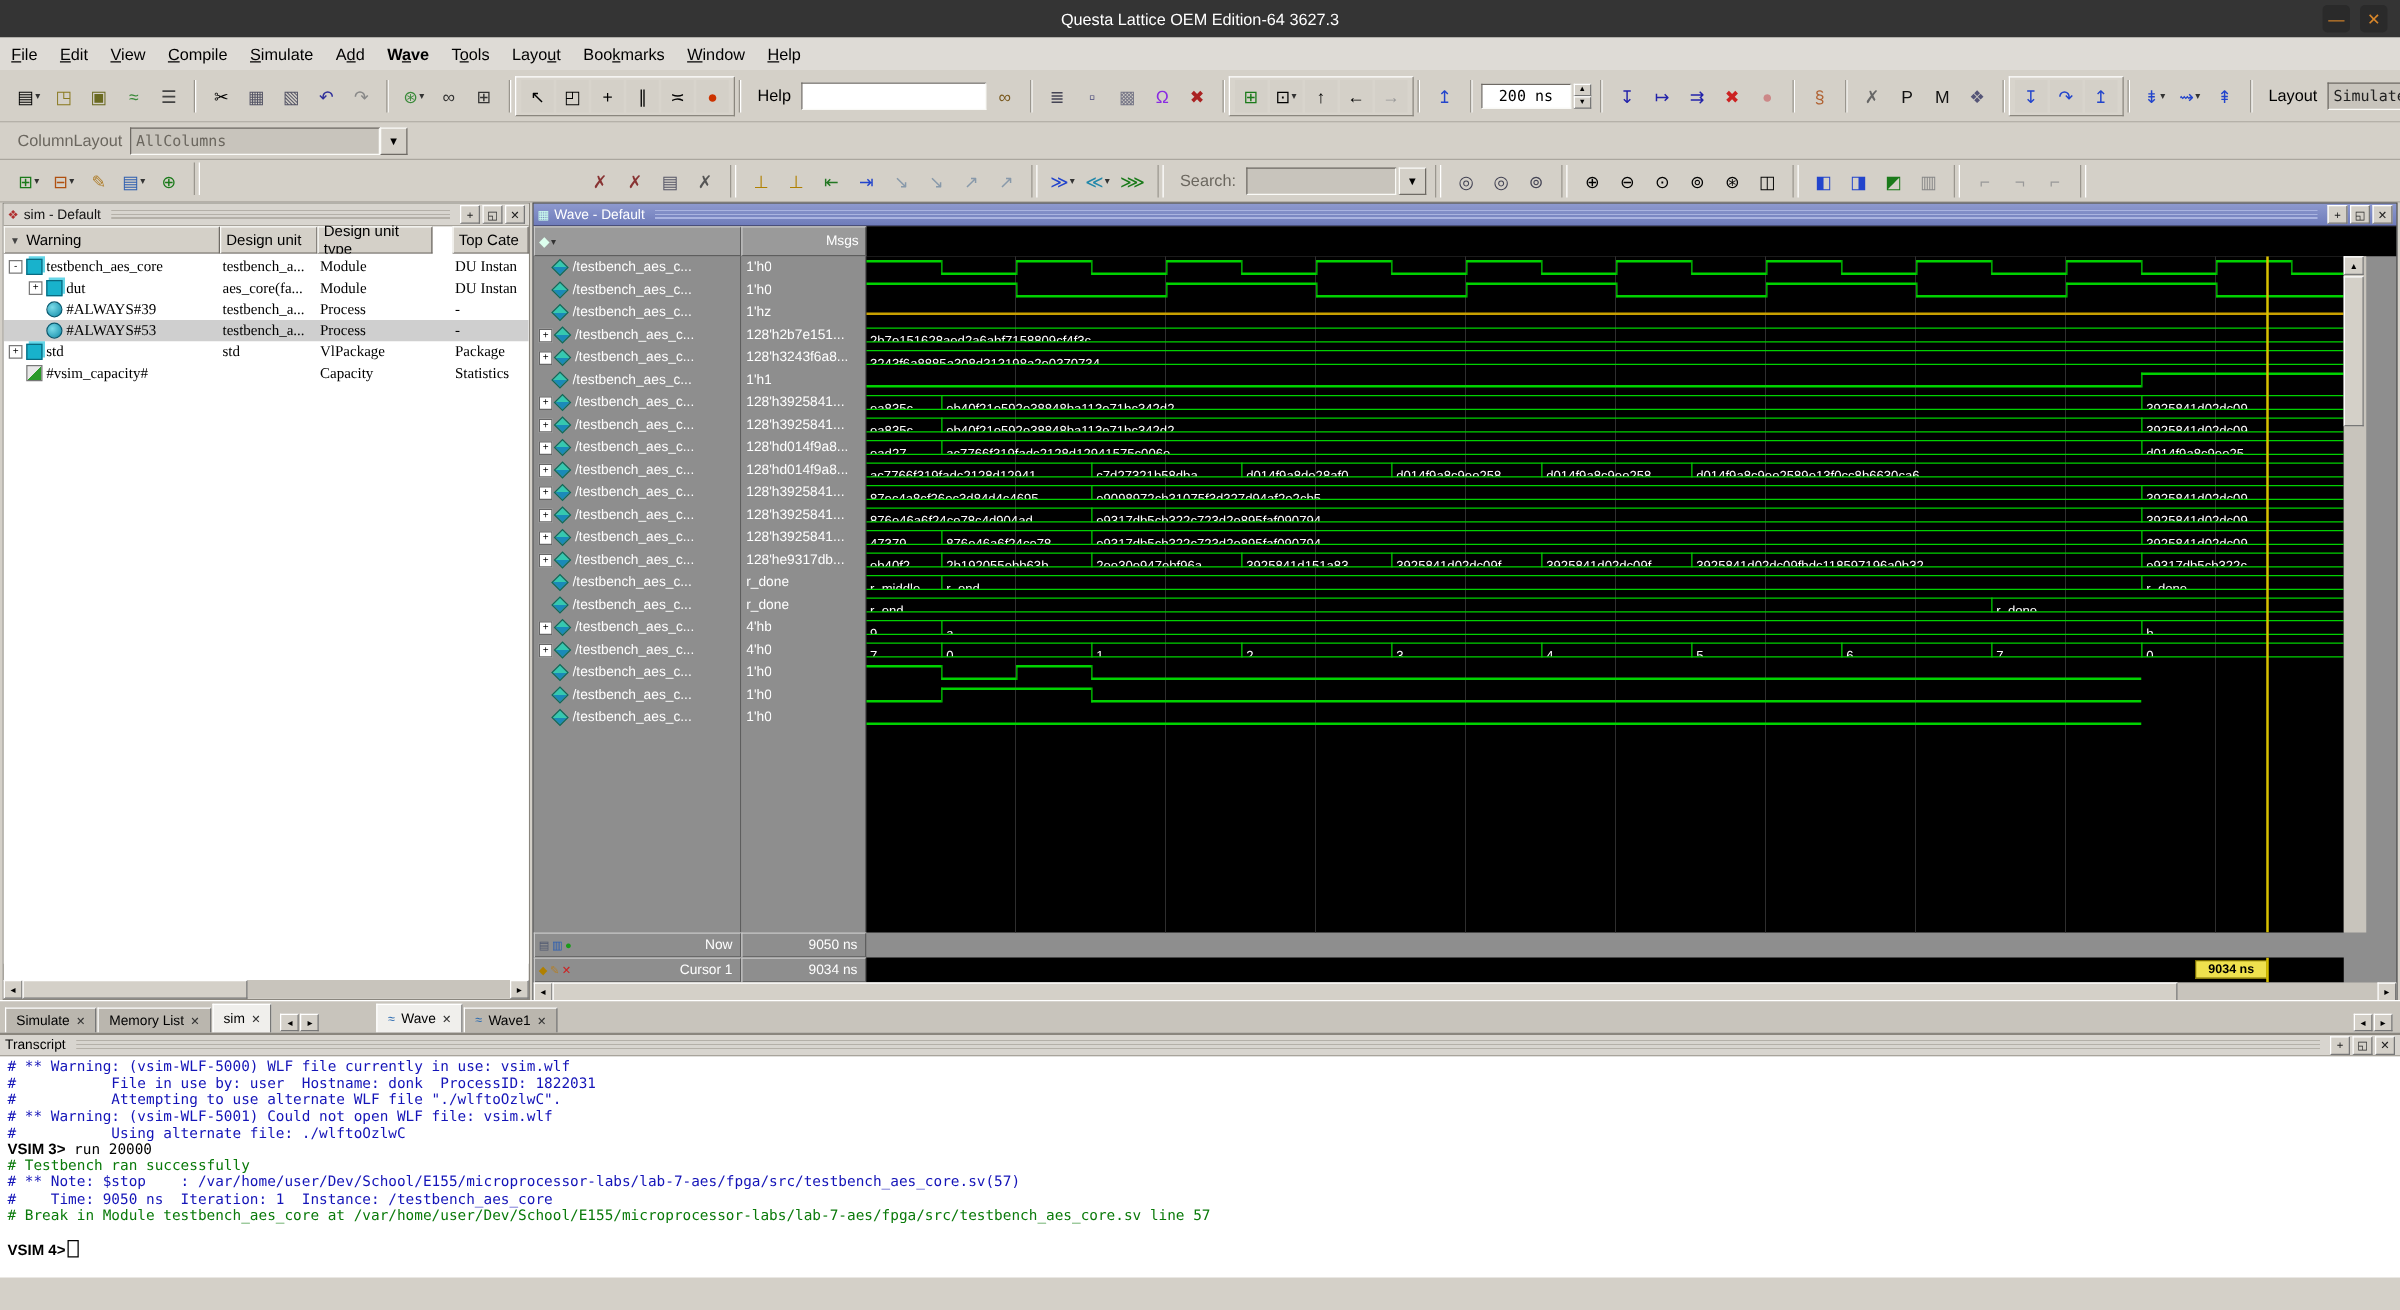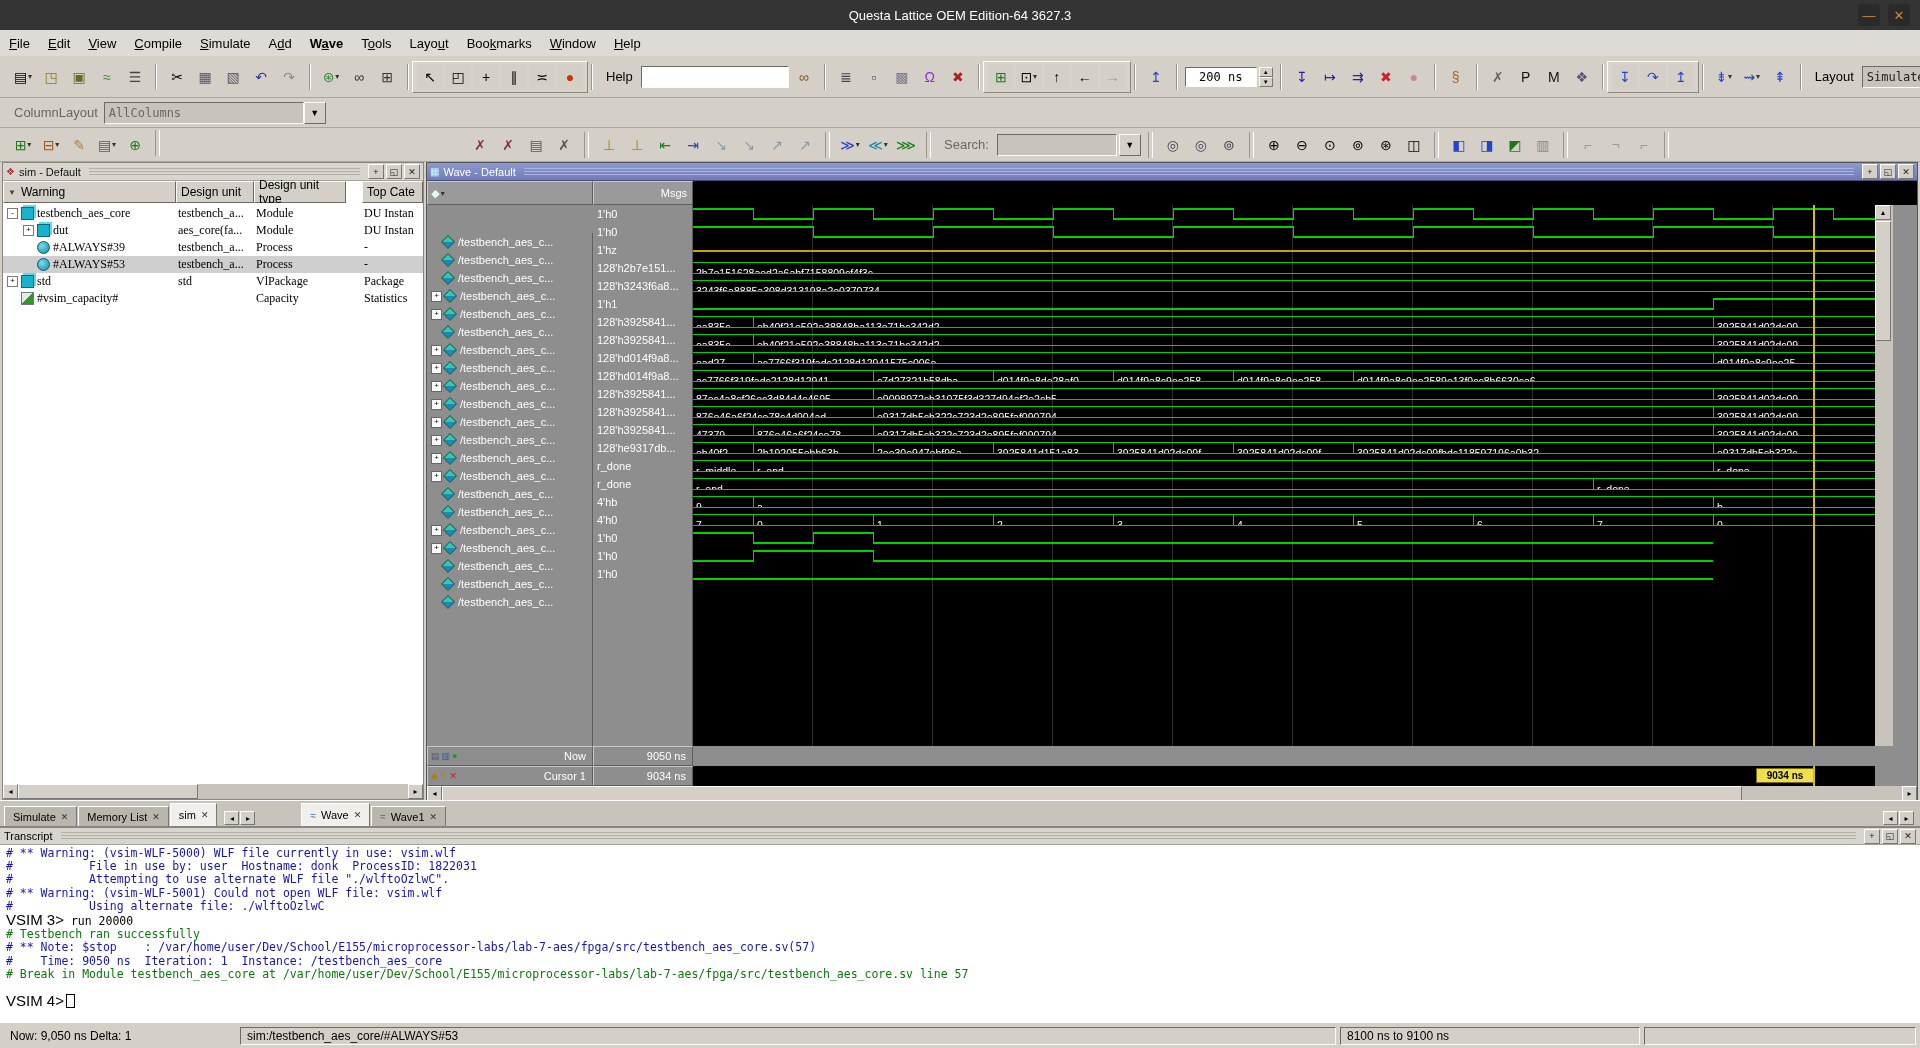--- a/index.html
+++ b/index.html
@@ -60,21 +60,21 @@
   .tcell{position:absolute;white-space:nowrap;overflow:hidden;font-family:Liberation Serif, serif;}
   
   #wavepanel{left:426px;top:0;width:1492px;height:638px;background:#8e8e8e;border:1px solid #555;box-sizing:border-box;}
   #wavetitle{background:linear-gradient(180deg,#8d99cf,#6f7cba);color:#fff;border-bottom:1px solid #4a4f7a;}
   #wavetitle .stripes{background:repeating-linear-gradient(180deg,#aab4e0 0 1px,transparent 1px 3px);}
   #wavehead{position:absolute;left:0;top:18px;width:100%;height:24px;background:#000;}
   .whcell{position:absolute;top:0;height:24px;background:#9a9a9a;border:1px solid;
           border-color:#c8c8c8 #5e5e5e #5e5e5e #c8c8c8;box-sizing:border-box;color:#fff;font-size:11px;
           display:flex;align-items:center;}
   #wavebody{position:absolute;left:0;top:42px;width:100%;height:541px;}
-  #colnames{position:absolute;left:0;top:0;width:166px;height:100%;background:#8e8e8e;border-right:1px solid #5e5e5e;box-sizing:border-box;margin-top:28px;}
+  #colnames{position:absolute;left:0;top:0;width:166px;height:100%;background:#8e8e8e;border-right:1px solid #5e5e5e;box-sizing:border-box;}
   #colvalues{position:absolute;left:166px;top:0;width:100px;height:100%;background:#8e8e8e;border-right:1px solid #5e5e5e;box-sizing:border-box;}
   #colcanvas{position:absolute;left:266px;top:0;width:1182px;height:100%;background:#000;overflow:hidden;
              background-image:repeating-linear-gradient(to right,transparent 0 119px,#2e2e2e 119px 120px);}
   #colvscroll{position:absolute;left:1448px;top:0;width:18px;height:100%;background:#c8c4bc;}
   .sig-row{position:absolute;left:0;width:100%;height:18px;display:flex;align-items:center;color:#fff;font-size:11px;}
   .sigicon{width:8px;height:8px;background:linear-gradient(135deg,#35c8b0 50%,#1a8ab8 50%);
            transform:rotate(45deg);margin:0 5px 0 0;border:1px solid #0e6a58;flex:none;}
   .sig-expander{width:9px;height:9px;background:#fff;border:1px solid #666;color:#000;font-size:8px;
                 line-height:7px;text-align:center;margin-right:3px;flex:none;}
   .wave-row{position:absolute;left:0;width:100%;height:18px;}
@@ -115,21 +115,21 @@
   .tab .x{font-size:9px;color:#333;}
   .tab .ticon{font-size:10px;color:#2a6ab0;}
   .tabpager{display:flex;gap:1px;margin:0 6px 2px 6px;}
   
   #transcript{left:0;top:826px;width:1920px;height:196px;background:#fff;border-top:2px solid #8a867e;box-sizing:border-box;}
   #transhead{height:16px;background:#d8d5cf;border-bottom:1px solid #a8a49c;display:flex;align-items:center;
              font-size:11px;padding:0 4px;gap:4px;}
   #translines{padding:2px 6px;font-family:"DejaVu Sans Mono",monospace;font-size:11.5px;line-height:13.2px;
               white-space:pre;overflow:hidden;height:170px;}
   .tl-blue{color:#1414b8;} .tl-green{color:#0a7a0a;} .tl-black{color:#000;}
-  .prompt{font-weight:normal;font-family:"Liberation Sans",sans-serif;font-size:15px;}
+  .prompt{font-weight:bold;font-family:"Liberation Sans",sans-serif;font-size:12px;}
   .caret{display:inline-block;width:7px;height:12px;border:1px solid #000;vertical-align:-2px;margin-left:2px;}
   
   #statusbar{left:0;top:1022px;width:1920px;height:26px;background:#d4d0c8;border-top:1px solid #fff;
              display:flex;align-items:center;font-size:12px;}
   .scell{height:18px;display:flex;align-items:center;padding:0 6px;margin-left:4px;box-sizing:border-box;white-space:nowrap;overflow:hidden;}
 </style>
 </head>
 <body>
 
 <div id="app">
@@ -1017,20 +1017,14 @@
       <span class="stripes"></span>
       <span id="transbtns" style="display:flex;gap:2px;">
           <span class="ptbtn">+</span>
           <span class="ptbtn">◱</span>
           <span class="ptbtn">✕</span>
         </span>
     </div>
     <div id="translines"><div class="tl-blue"># ** Warning: (vsim-WLF-5000) WLF file currently in use: vsim.wlf</div><div class="tl-blue">#           File in use by: user  Hostname: donk  ProcessID: 1822031</div><div class="tl-blue">#           Attempting to use alternate WLF file "./wlftoOzlwC".</div><div class="tl-blue"># ** Warning: (vsim-WLF-5001) Could not open WLF file: vsim.wlf</div><div class="tl-blue">#           Using alternate file: ./wlftoOzlwC</div><div class="tl-black"><span class="prompt tl-black">VSIM 3&gt;</span><span> run 20000</span></div><div class="tl-green"># Testbench ran successfully</div><div class="tl-blue"># ** Note: $stop    : /var/home/user/Dev/School/E155/microprocessor-labs/lab-7-aes/fpga/src/testbench_aes_core.sv(57)</div><div class="tl-blue">#    Time: 9050 ns  Iteration: 1  Instance: /testbench_aes_core</div><div class="tl-green"># Break in Module testbench_aes_core at /var/home/user/Dev/School/E155/microprocessor-labs/lab-7-aes/fpga/src/testbench_aes_core.sv line 57</div><div class="tl-black">&nbsp;</div><div class="tl-black"><span class="prompt tl-black">VSIM 4&gt;</span><span></span><span class="caret"></span></div></div>
   </div>
 
-  <div id="statusbar" class="abs">
-    <span class="scell" style="width:232px;">Now: 9,050 ns  Delta: 1</span>
-    <span class="scell sunken" style="width:1096px;">sim:/testbench_aes_core/#ALWAYS#53</span>
-    <span class="scell sunken" style="width:300px;">8100 ns to 9100 ns</span>
-    <span class="scell sunken" style="flex:1;margin-right:4px;"></span>
-  </div>
 
 </div>
 
 </body></html>

